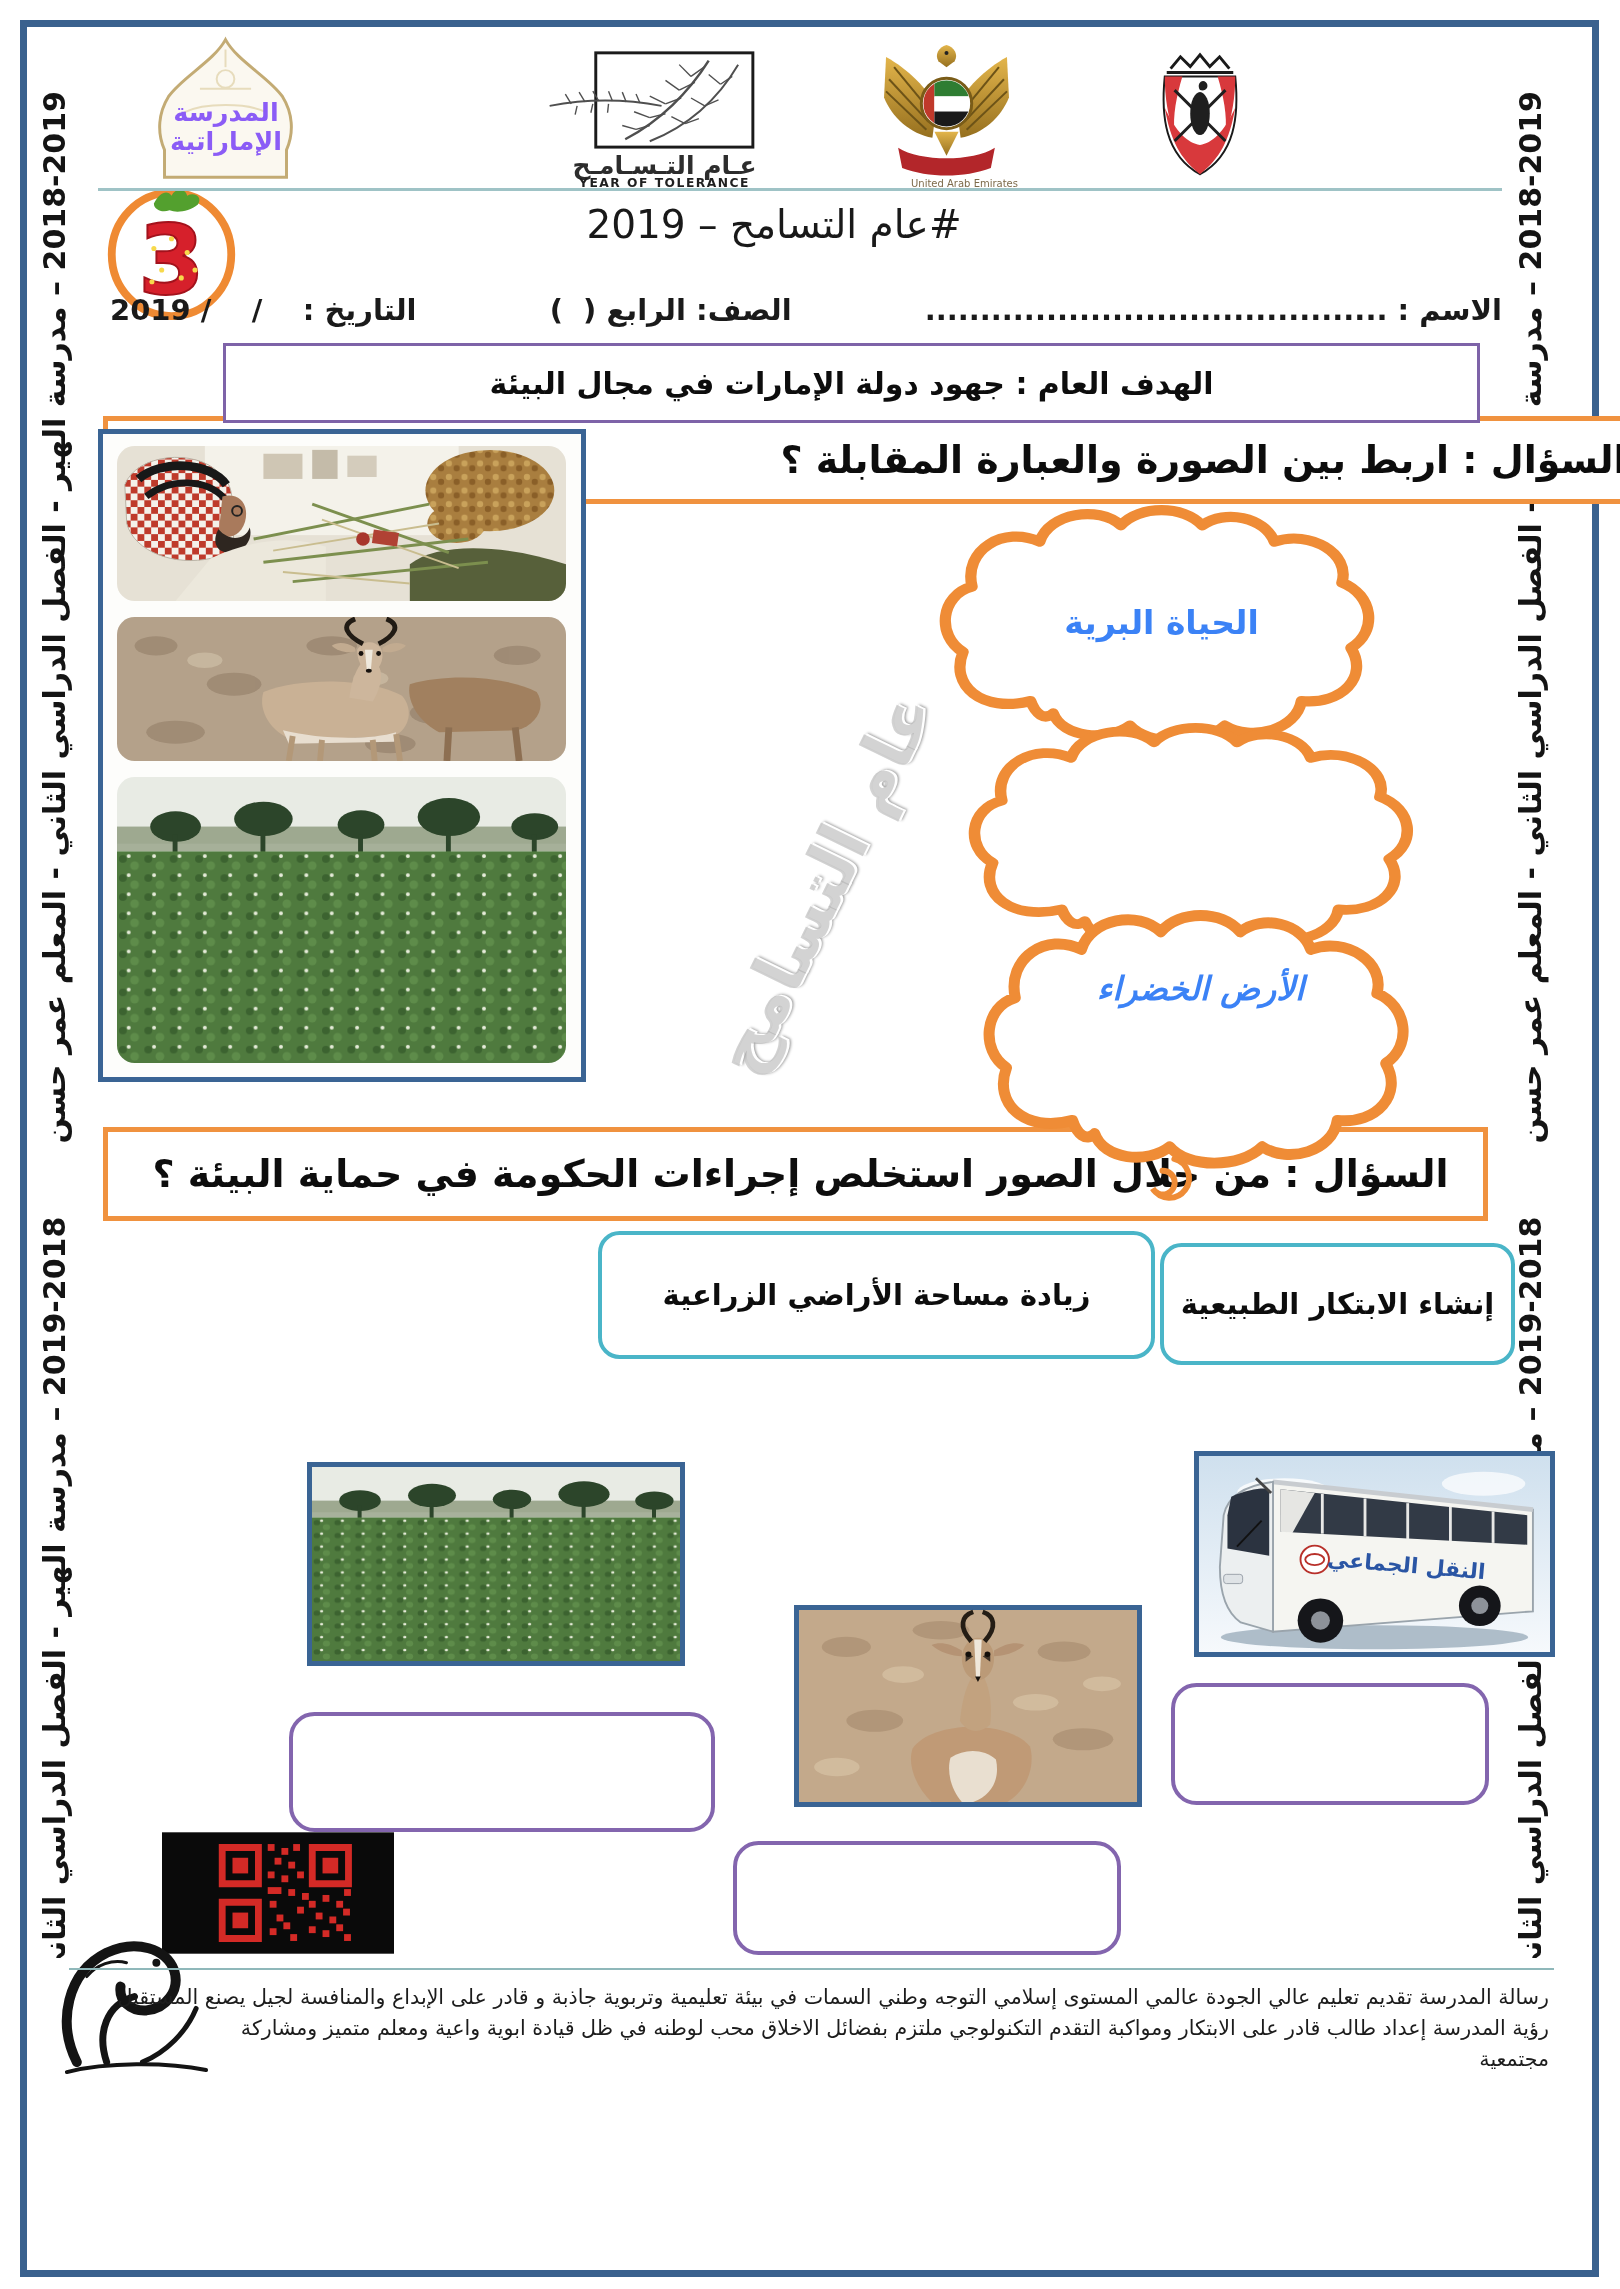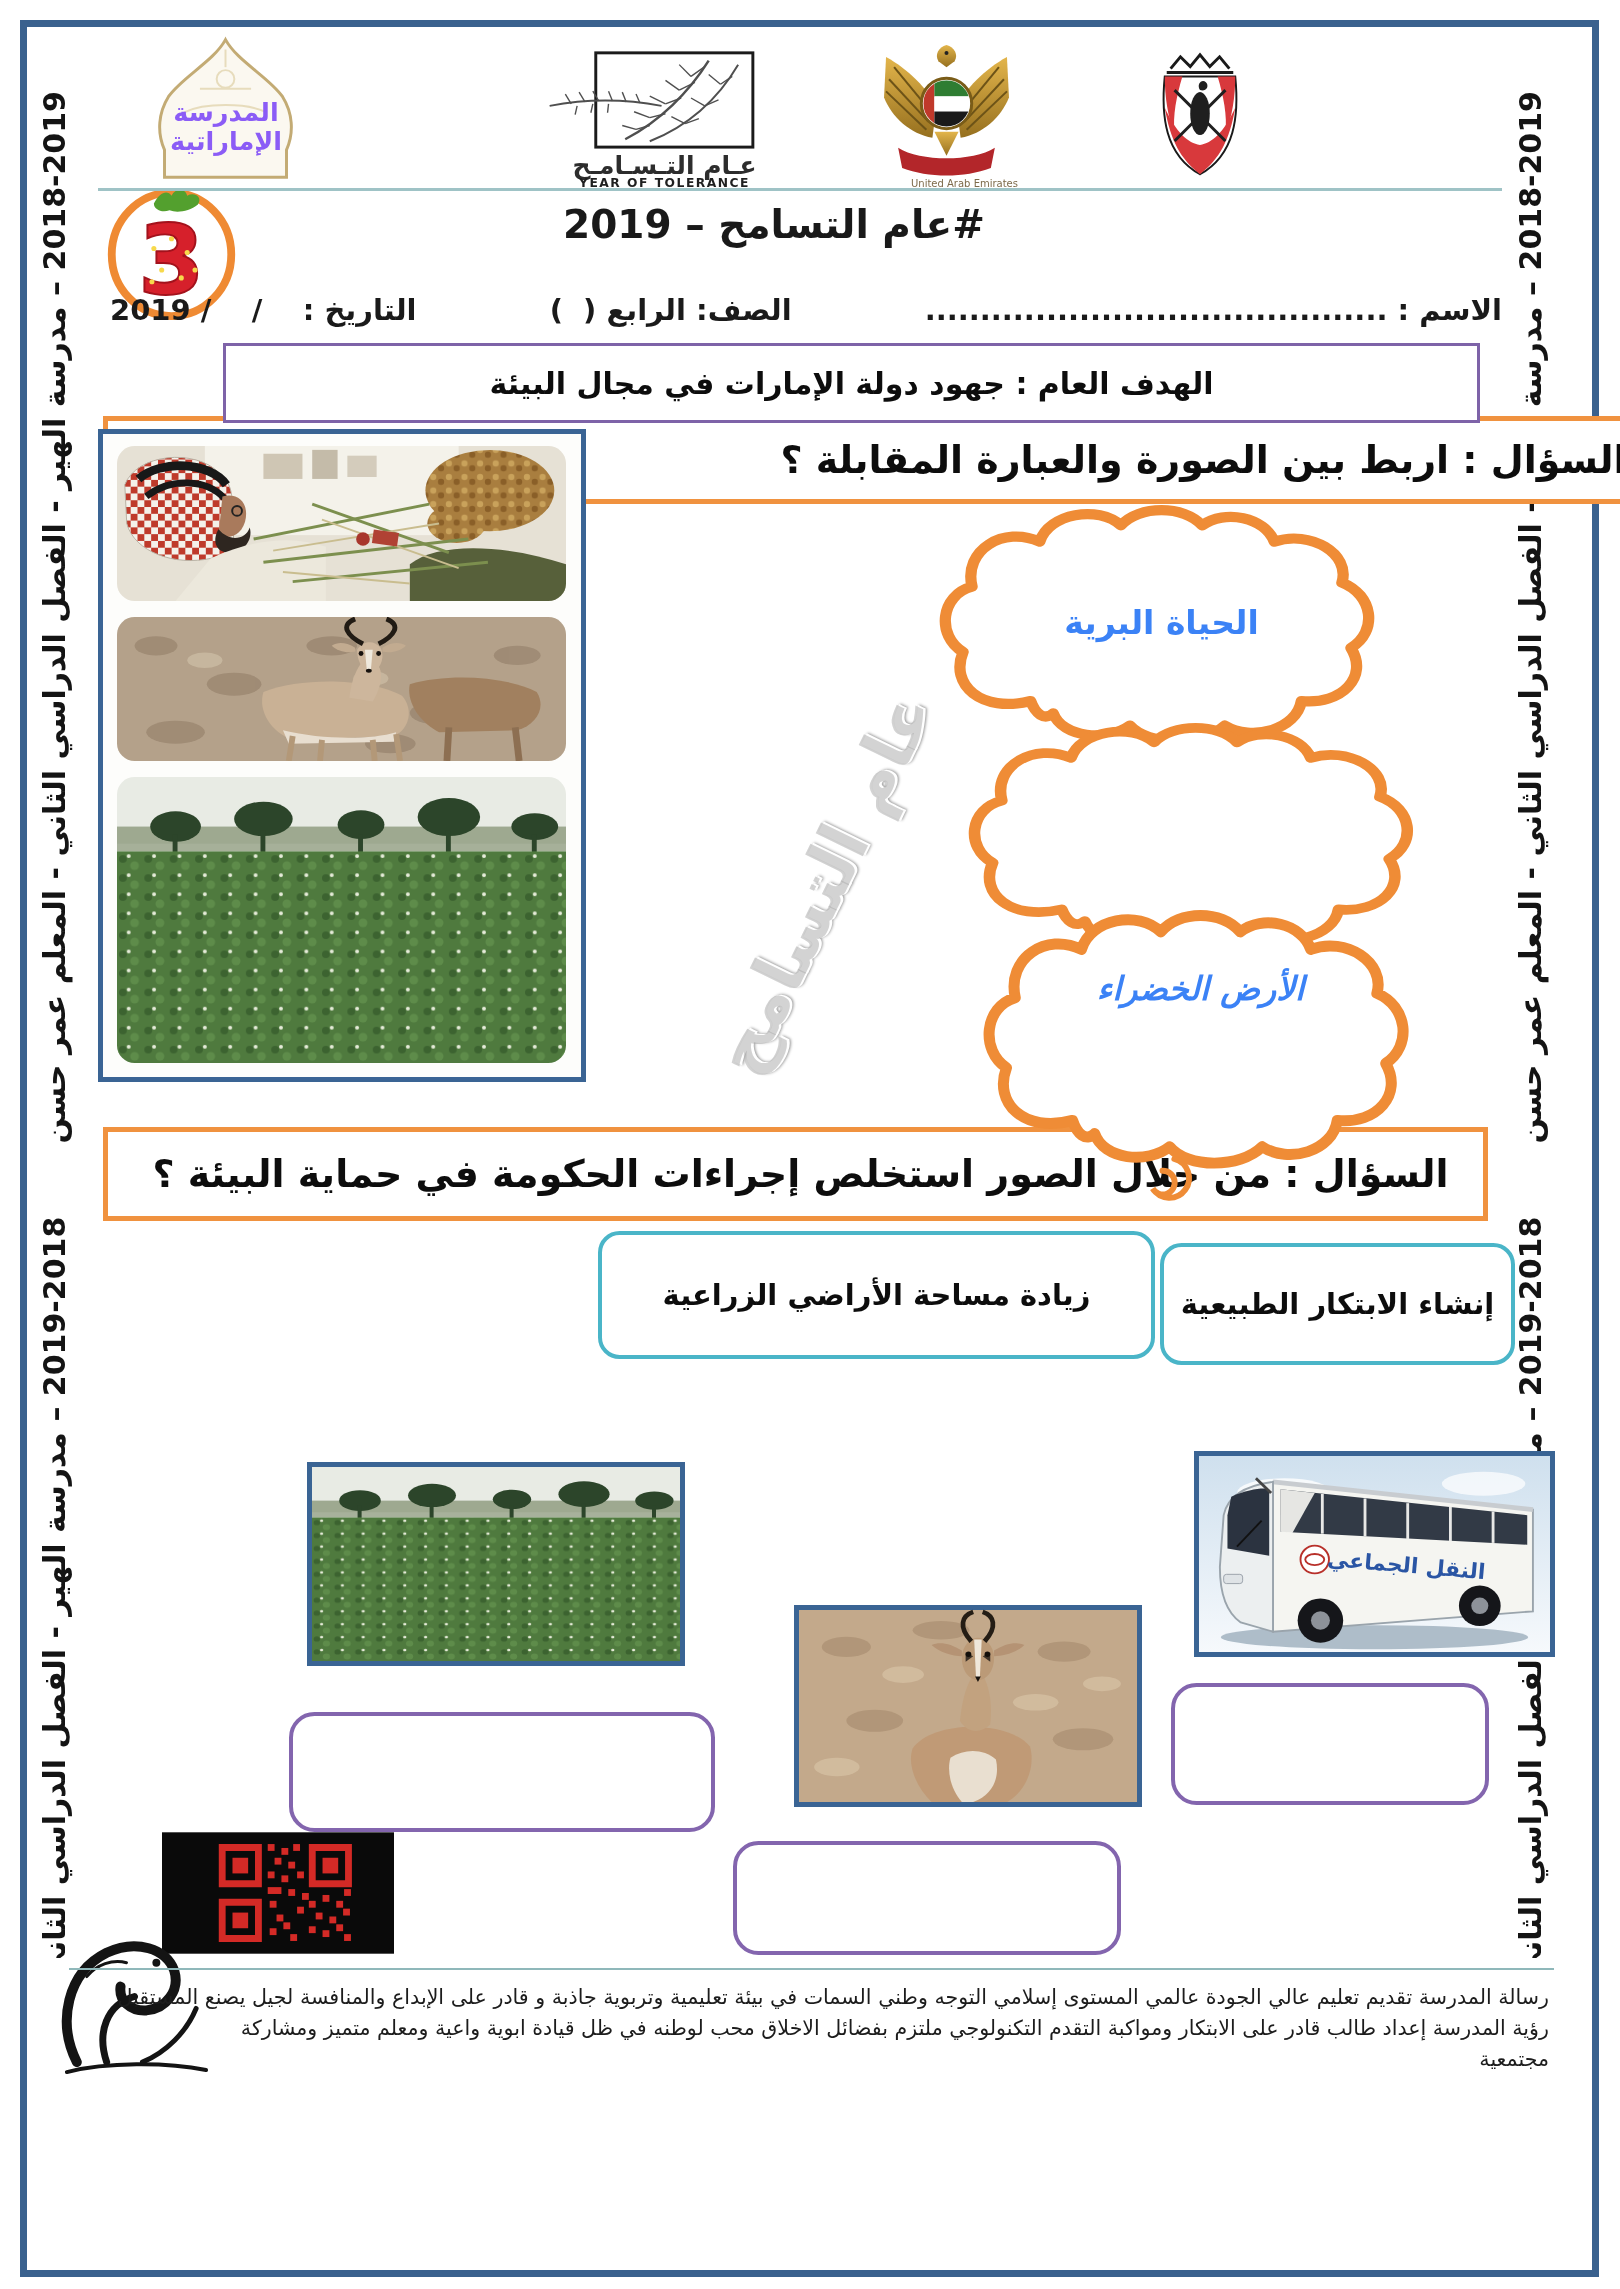--- a/index.html
+++ b/index.html
@@ -8,21 +8,21 @@
   .abs{position:absolute;}
   .frame{left:19.6px;top:19.6px;width:1565px;height:2243px;border:7.8px solid #3a618e;}
   
   .side-strip{width:1867px;height:57px;transform-origin:0 0;transform:rotate(-90deg);
               direction:rtl;white-space:nowrap;overflow:hidden;font-weight:bold;
               font-size:30px;color:#141414;}
   .strip-left{left:37px;top:1958px;}
   .strip-right{left:1513px;top:1958px;}
   
   .divider{height:2.9px;background:#9fc3c6;}
-  .hashtag{font-size:39px;font-weight:bold;text-align:center;direction:rtl;color:#191919;}
+  .hashtag{font-size:39px;font-weight:normal;text-align:center;direction:rtl;color:#191919;}
   .logo-caption-ar{font-size:25px;font-weight:bold;color:#2d2d2d;text-align:center;direction:rtl;}
   .logo-caption-en{font-size:12.3px;font-weight:bold;color:#1f1f1f;text-align:center;letter-spacing:1.5px;}
   .uae-caption{font-size:10px;color:#7d6a4a;text-align:right;}
   .school-logo-text{color:#8b5cf6;font-weight:bold;font-size:25.5px;line-height:29px;text-align:center;direction:rtl;}
   
   .student-row{display:flex;direction:rtl;justify-content:space-between;align-items:flex-end;
                font-size:29px;font-weight:bold;color:#1a1a1a;}
   
   .goal-box{border:3.9px solid #7e63a8;background:#fff;display:flex;align-items:center;justify-content:center;
             font-size:30px;font-weight:bold;direction:rtl;color:#0d0d0d;}

